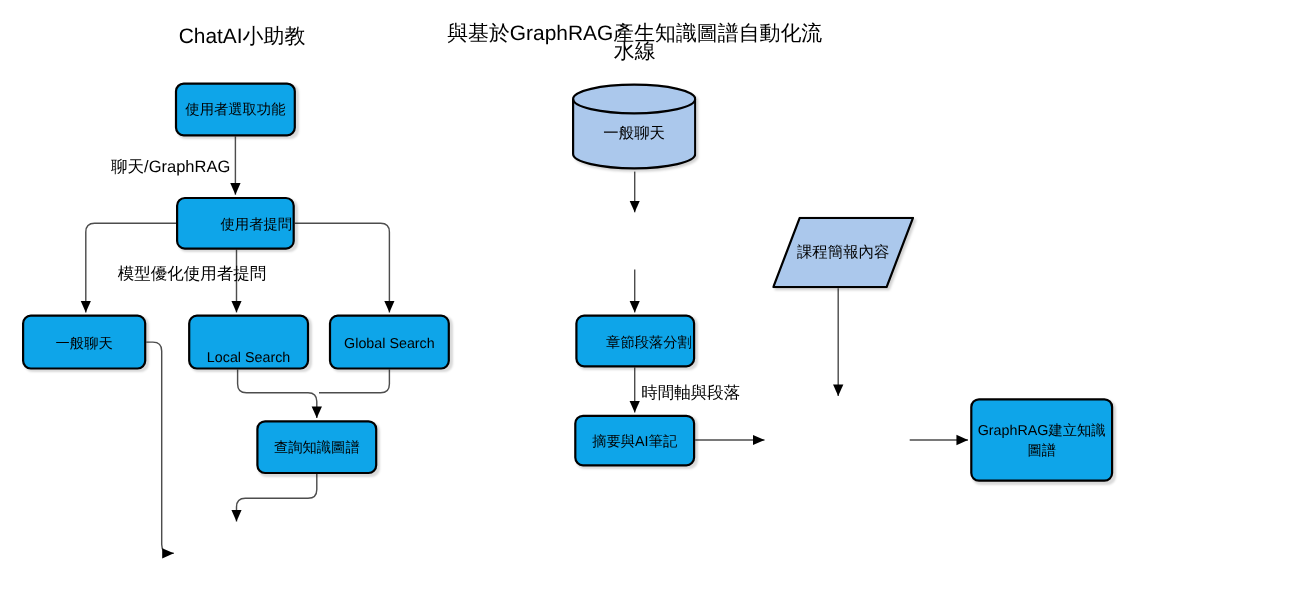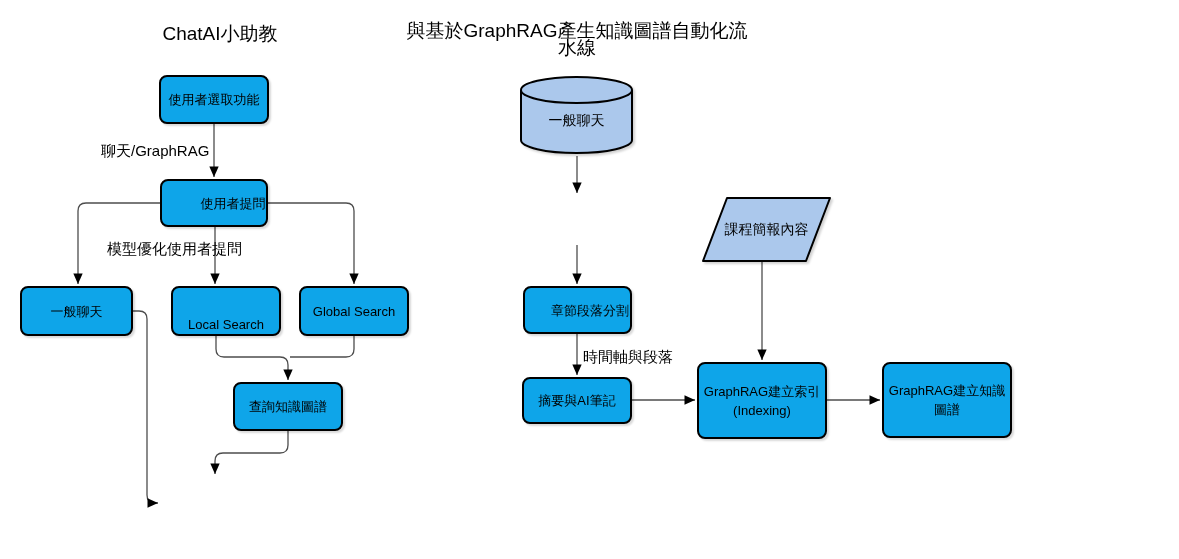--- a/index.html
+++ b/index.html
@@ -106,23 +106,19 @@
   <div class="node" style="left:523px;top:286px;width:109px;height:48px;padding-left:25px;">
     <span>章節段落分割</span>
   </div>
 
   <div class="edge-label" style="left:583px;top:348px;">時間軸與段落</div>
 
   <div class="node" style="left:522px;top:377px;width:110px;height:47px;">
     <span>摘要與AI筆記</span>
   </div>
 
-  <div class="node" style="left:697px;top:362px;width:130px;height:77px;">
-    <span>GraphRAG建立索引</span>
-    <span>(Indexing)</span>
-  </div>
 
   <div class="node" style="left:882px;top:362px;width:130px;height:76px;">
     <span>GraphRAG建立知識</span>
     <span>圖譜</span>
   </div>
 
 </div>
 
 </body></html>

